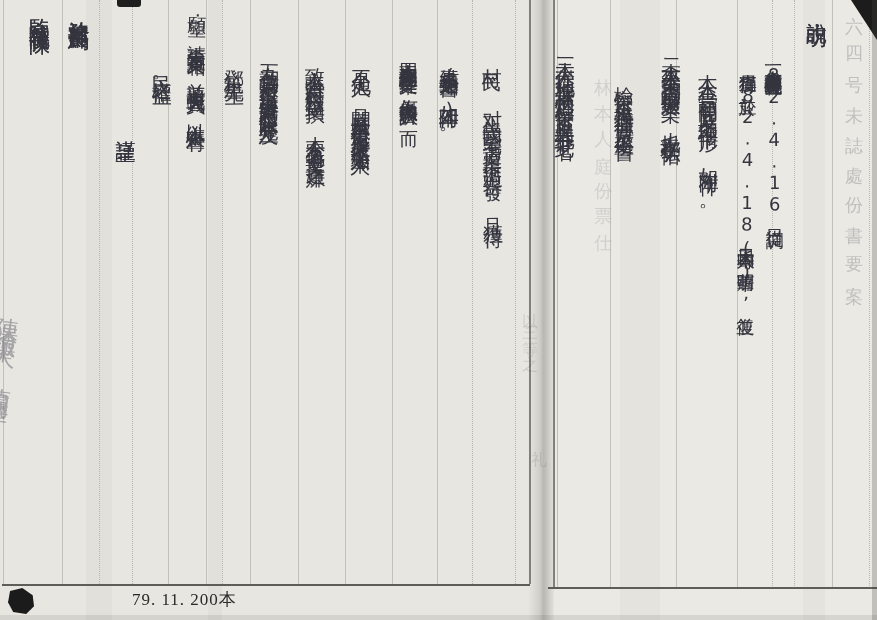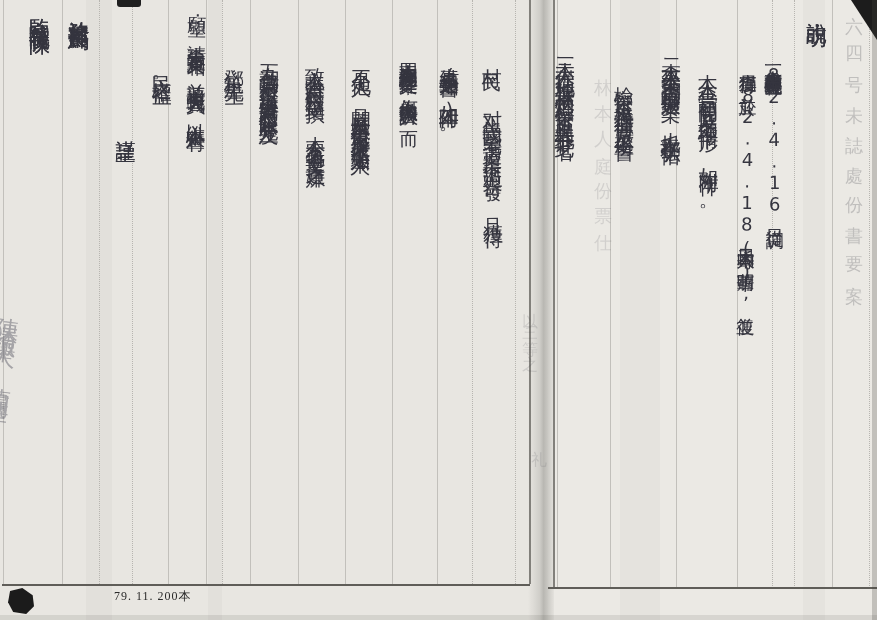--- a/index.html
+++ b/index.html
@@ -136,21 +136,21 @@
   <div class="vcol tilt2" style="left:152px;top:60px;font-size:20px;letter-spacing:3px;">民之權益。</div>
 
   <div class="vcol bold" style="left:116px;top:124px;font-size:20px;letter-spacing:5px;">謹呈</div>
 
   <div class="vcol bold tilt1" style="left:68px;top:4px;font-size:21px;letter-spacing:2px;">法務部部長馬</div>
 
   <div class="vcol bold tilt2" style="left:28px;top:2px;font-size:21px;letter-spacing:3px;">監察院院長陳</div>
 
   <div class="vcol signature" style="left:-2px;top:296px;font-size:25px;letter-spacing:7px;">陳情檢舉人:蕭明華</div>
 
-  <div class="footer-print" style="left:114px;top:588px;font-size:12px;">79. 11. 200本</div>
+  <div class="footer-print" style="left:132px;top:588px;font-size:17px;">79. 11. 200本</div>
 
   <div class="corner-tr"></div>
   <div class="mark-top"></div>
   <div class="blob-bl"></div>
   <div class="edge-right"></div>
   <div class="edge-bottom"></div>
 
 </div>
 
 </body></html>

